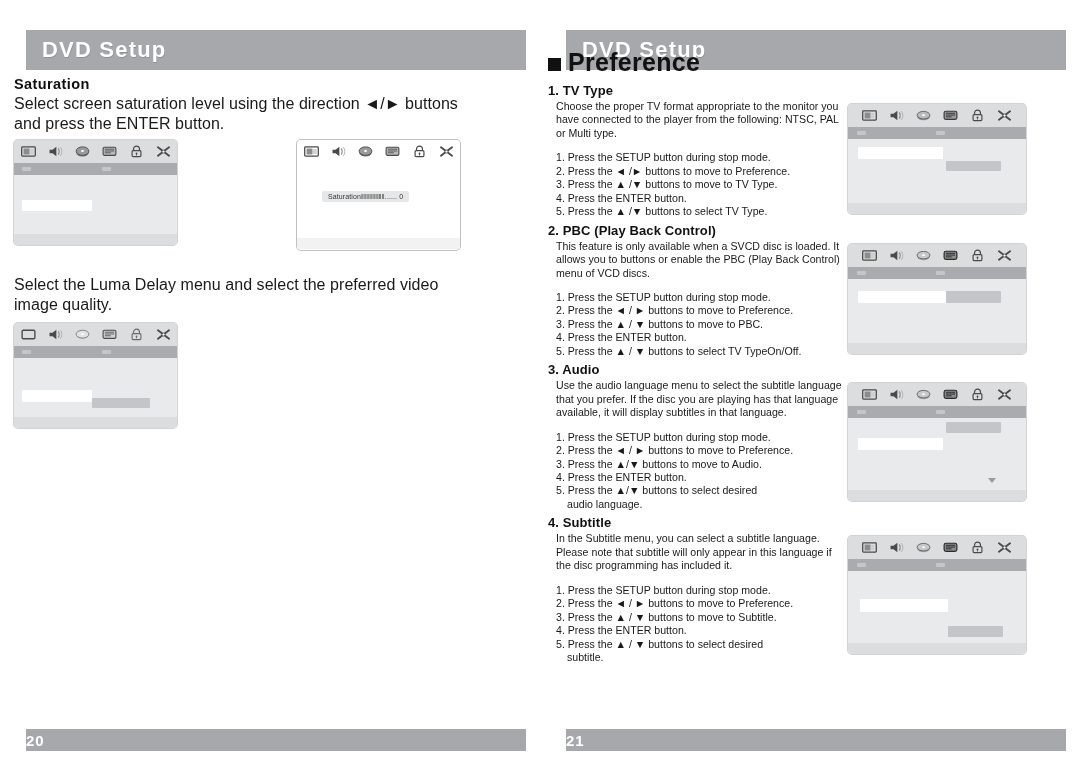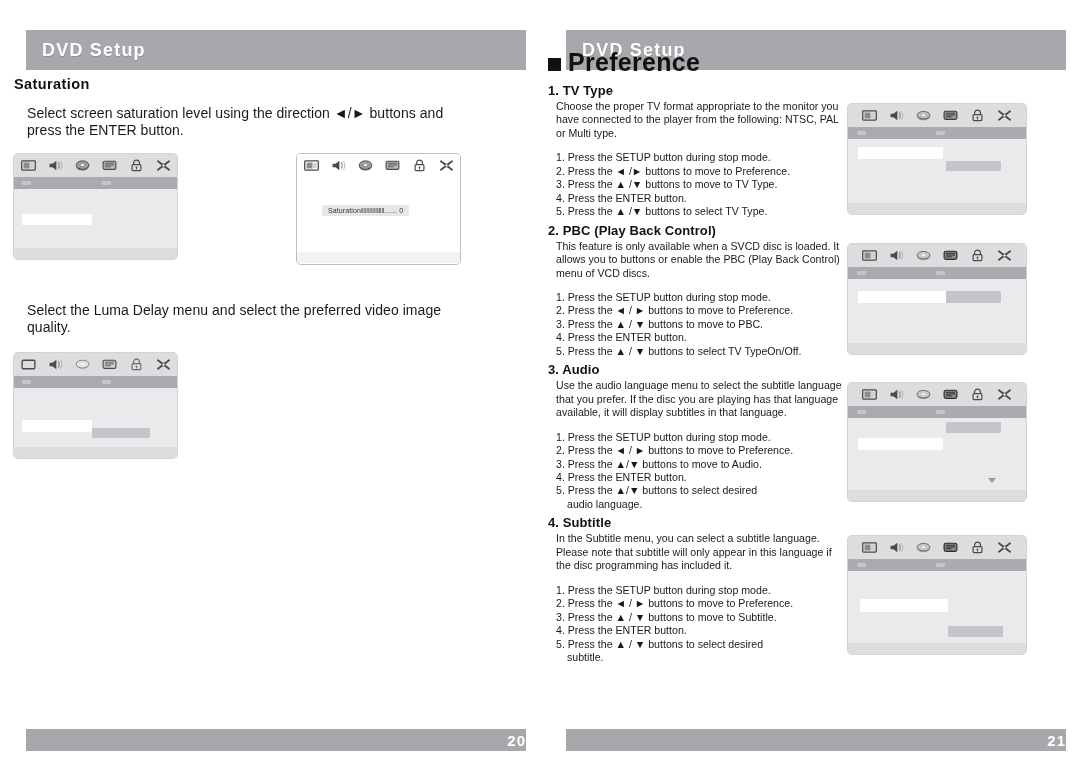--- a/index.html
+++ b/index.html
@@ -36,38 +36,38 @@
   
   .header-bar {
     width: 500px;
     height: 40px;
     background: #a6a8ab;
     display: flex;
     align-items: center;
     position: relative;
   }
   .header-title {
-    font-size: 18px;
+    font-size: 22px;
     font-weight: bold;
     color: #ffffff;
     letter-spacing: 1.2px;
     padding-left: 16px;
     text-shadow: 0.5px 0.5px 0 #8e9094;
   }
   
   .footer-bar {
     position: absolute;
     left: 26px;
     bottom: 12px;
     width: 500px;
     height: 22px;
     background: #a6a8ab;
     display: flex;
     align-items: center;
-    justify-content: flex-end;
+    justify-content: flex-start;
   }
   .footer-num {
     color: #ffffff;
     font-weight: bold;
     font-size: 15px;
     letter-spacing: 1px;
   }
 
   
   .left-body {
@@ -77,23 +77,23 @@
     width: 470px;
   }
   .sec-title {
     font-size: 14.5px;
     font-weight: bold;
     letter-spacing: 0.4px;
     margin: 0 0 2px 0;
     color: #111;
   }
   .sec-desc {
-    font-size: 14px;
+    font-size: 16px;
     line-height: 1.22;
-    margin: 13px;
+    margin: 0;
     color: #1a1a1a;
     letter-spacing: 0.05px;
   }
   .shots-row {
     position: relative;
     margin-top: 5px;
     height: 115px;
   }
   .block-gap { height: 22px; }
 

